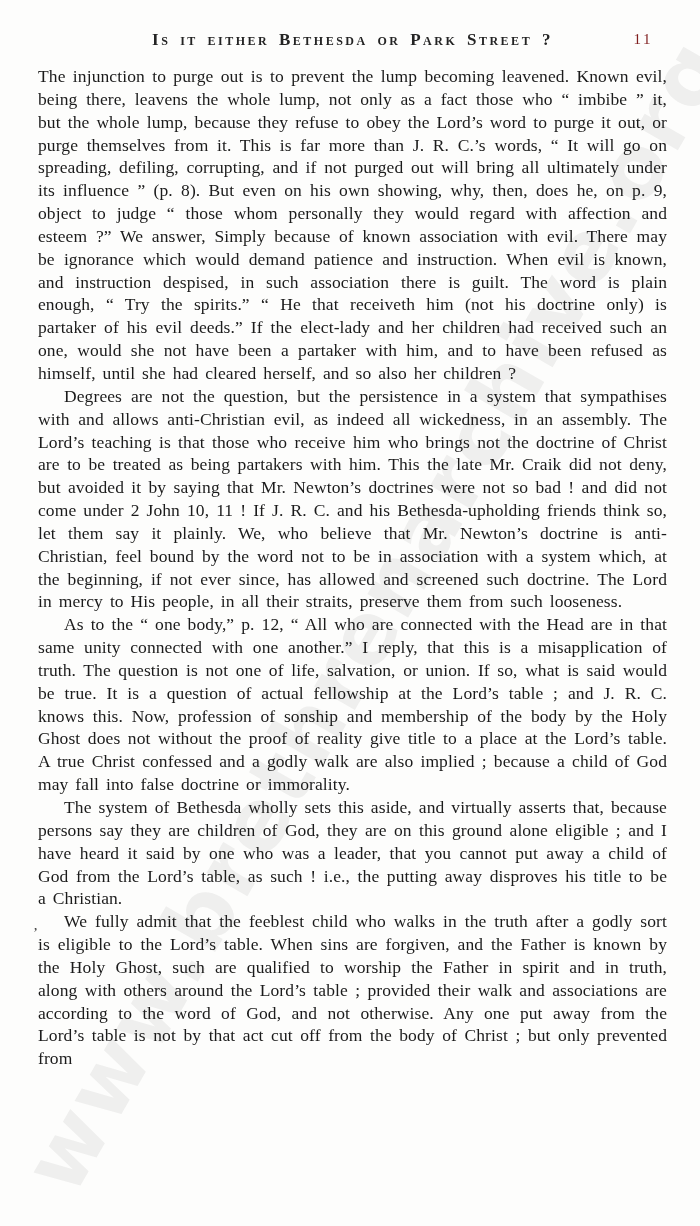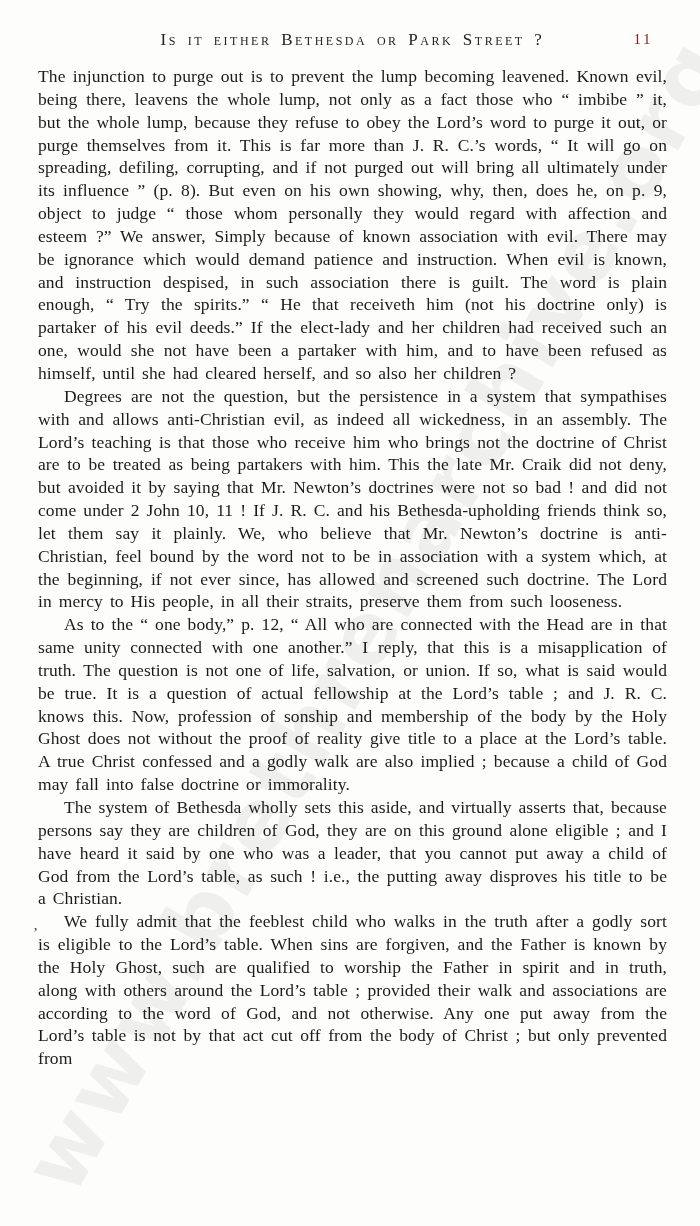--- a/index.html
+++ b/index.html
@@ -37,20 +37,21 @@
     height: 22px;
   }
   .header-title {
     display: block;
     text-align: center;
     font-variant: small-caps;
     letter-spacing: 2.5px;
     word-spacing: 3px;
     font-size: 17px;
     color: #242424;
+    font-weight: bold;
   }
   .header-page-number {
     position: absolute;
     right: 12px;
     top: 1px;
     font-size: 15px;
     letter-spacing: 2.5px;
     color: #7f1d1d;
   }
   .body-text {

